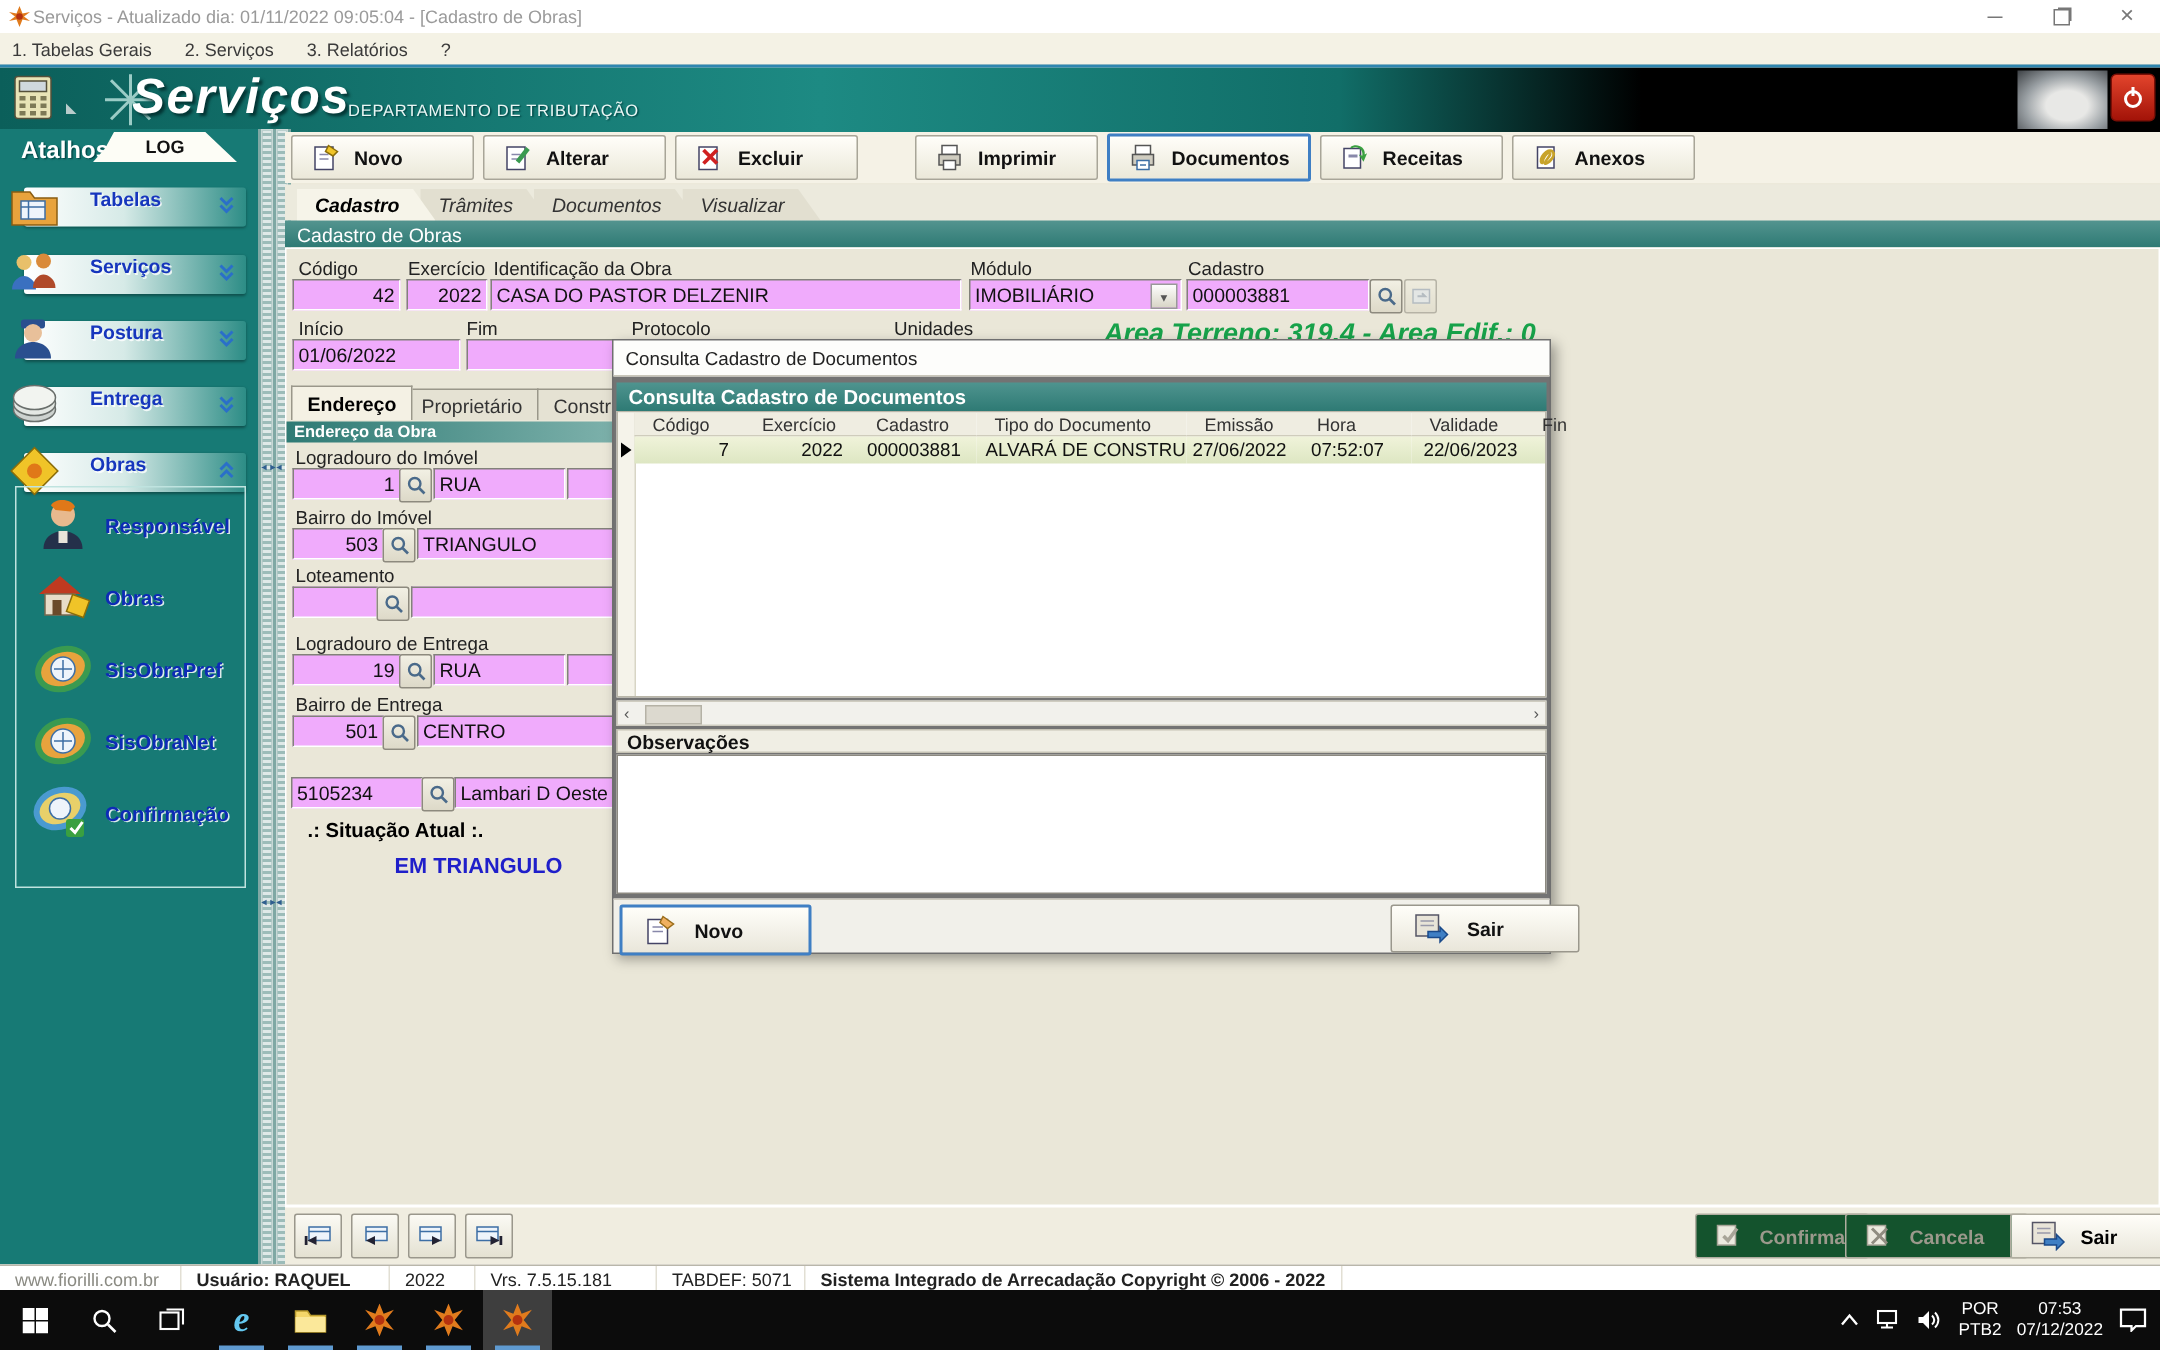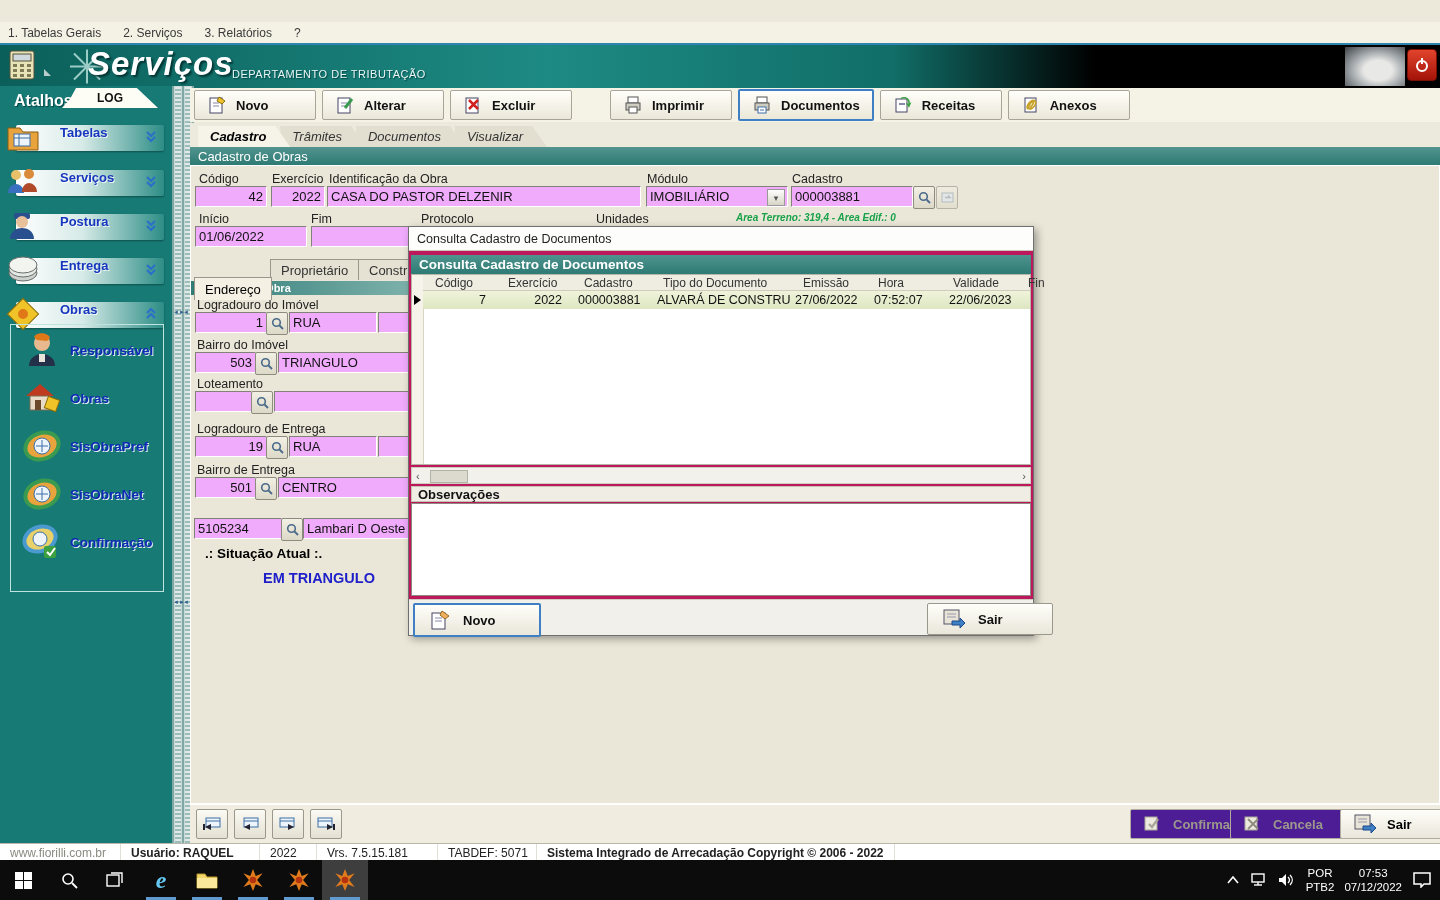--- a/index.html
+++ b/index.html
@@ -68,31 +68,31 @@
   
   .lbl{position:absolute;font-size:12.5px;color:#222;}
   .field{position:absolute;background:#f0abfc;border-top:1px solid #82827a;border-left:1px solid #82827a;
          border-bottom:1px solid #fff;border-right:1px solid #fff;height:19px;font-size:13px;
          display:flex;align-items:center;padding:0 3px;box-sizing:content-box;}
   .field.num{justify-content:flex-end;}
   .lk{position:absolute;width:20px;height:21px;background:linear-gradient(#f2f0e4,#ddd9c8);
       border:1px solid #8d8a7e;display:flex;align-items:center;justify-content:center;border-radius:2px;}
   .combo-chev{position:absolute;right:2px;top:2px;width:16px;height:15px;background:linear-gradient(#fdfdfd,#d8d5c6);
       border:1px solid #999;display:flex;align-items:center;justify-content:center;color:#555;font-size:9px;}
-  .greentxt{position:absolute;color:#17a24a;font-style:italic;font-weight:bold;font-size:10px;}
+  .greentxt{position:absolute;color:#17a24a;font-style:italic;font-weight:bold;font-size:18px;}
   .subtab{position:absolute;height:20px;display:flex;align-items:center;padding:0 10px;
           background:#e5e2d3;border:1px solid #9a978a;border-bottom:none;font-size:13px;color:#333;}
-  .subtab.active{background:#f4f1e4;font-weight:normal;color:#000;z-index:2;height:22px;margin-top:20px;}
+  .subtab.active{background:#f4f1e4;font-weight:bold;color:#000;z-index:2;height:22px;}
   #end-bar{position:absolute;left:0px;top:115px;width:218px;height:14px;
      background:linear-gradient(90deg,#2e7a74,#7db1ab);color:#fff;font-weight:bold;font-size:11px;
      display:flex;align-items:center;padding-left:5px;box-sizing:border-box;}
   #situacao-label{position:absolute;left:14px;top:380px;font-weight:bold;font-size:13.5px;color:#000;}
   #situacao-value{position:absolute;left:0;top:404px;width:256px;text-align:center;font-weight:bold;font-size:14.5px;color:#1f1fca;}
   
-  #modal{left:408px;top:226px;width:624px;height:408px;background:#be185d;border:1px solid #6f6f6f;
+  #modal{left:408px;top:226px;width:624px;height:408px;background:#737373;border:1px solid #6f6f6f;
          box-shadow:3px 3px 8px rgba(0,0,0,.35);z-index:50;}
   #modal-titlebar{position:absolute;left:0;top:0;width:100%;height:24px;background:#fdfdfb;border-bottom:1px solid #c9c6ba;
          display:flex;align-items:center;padding-left:8px;box-sizing:border-box;font-size:12.5px;color:#222;}
   #modal-teal{position:absolute;left:2px;top:28px;width:620px;height:19px;
       background:linear-gradient(180deg,#4f948f,#2e7a74);color:#fff;font-weight:bold;font-size:13.5px;
       display:flex;align-items:center;padding-left:8px;box-sizing:border-box;}
   #grid{position:absolute;left:2px;top:47px;width:620px;height:191px;background:#fff;border:1px solid #b9b6a8;box-sizing:border-box;}
   .gh{position:absolute;top:0;height:16px;font-size:12px;color:#333;display:flex;align-items:center;
       background:#efede1;border-bottom:1px solid #cfccbc;box-sizing:border-box;padding-left:12px;}
   .gc{position:absolute;top:16px;height:18px;font-size:12.5px;display:flex;align-items:center;
@@ -110,40 +110,56 @@
            font-size:12px;padding:2px;}
   #modal-btnbar{position:absolute;left:0;top:372px;width:624px;height:36px;background:#f1f0ea;border-top:1px solid #cfccc0;box-sizing:border-box;}
   .mbtn{position:absolute;top:3px;height:30px;display:flex;align-items:center;gap:12px;padding:0 14px;
         background:linear-gradient(#fffef9,#e9e6da);border:1px solid #9a978c;font-weight:bold;font-size:13px;border-radius:2px;}
   .mbtn.sel{border:2px solid #3f7fc4;}
   
   #bottompanel{left:190px;top:804px;width:1250px;height:39px;background:#f0ede0;border-top:1px solid #fff;}
   .navbtn{position:absolute;top:4px;width:30px;height:28px;background:linear-gradient(#fbfaf4,#e4e1d2);
           border:1px solid #9a978c;border-radius:2px;display:flex;align-items:center;justify-content:center;}
   .bbtn{position:absolute;top:4px;height:28px;display:flex;align-items:center;gap:10px;padding:0 12px;
-        border:1px solid #b0ada0;background:#4c1d95;border-radius:2px;font-weight:bold;font-size:13px;}
+        border:1px solid #b0ada0;background:#14532d;border-radius:2px;font-weight:bold;font-size:13px;}
   .bbtn.disabled{color:#9c998c;}
   .bbtn.enabled{background:linear-gradient(#fffef9,#e9e6da);color:#000;}
   
   #statusbar{left:0;top:843px;width:1440px;height:17px;background:#fff;border-top:1px solid #b9b6aa;
              display:flex;align-items:center;font-size:12px;color:#222;}
   .sseg{padding:0 10px;border-right:1px solid #e2dfd4;height:100%;display:flex;align-items:center;white-space:nowrap;}
   
   #taskbar{left:0;top:860px;width:1440px;height:40px;background:#0c0c0c;display:flex;align-items:center;}
   .tb-ico{width:46px;height:40px;display:flex;align-items:center;justify-content:center;position:relative;}
   .tb-ico.active{background:#3e3e3e;}
   .runline{position:absolute;bottom:0;left:8px;right:8px;height:3px;background:#5f9ad0;}
   #tb-right{position:absolute;right:0;top:0;height:40px;display:flex;align-items:center;gap:10px;padding-right:8px;color:#fff;}
   .tb-txt2{display:flex;flex-direction:column;align-items:center;font-size:11.5px;line-height:14px;color:#fff;}
 </style>
 </head>
 <body>
 
 <div id="screen">
 
+  <div class="abs" id="titlebar">
+    <svg class="abs" style="left:6px;top:4px" width="14" height="14" viewBox="0 0 14 14">
+        <polygon points="7,0 9,5 14,4 10,7 14,10 9,9 7,14 5,9 0,10 4,7 0,4 5,5" fill="#e07b1d"></polygon>
+        <circle cx="7" cy="7" r="2.2" fill="#b5320f"></circle>
+      </svg>
+    <span class="title" style="margin-left:22px">Serviços - Atualizado dia: 01/11/2022 09:05:04 - [Cadastro de Obras]</span>
+    <div style="margin-left:auto;display:flex">
+      <div class="winctl">
+          <div style="width:10px;height:1px;background:#777"></div>
+        </div>
+      <div class="winctl">
+          <div style="width:9px;height:9px;border:1px solid #777;box-shadow:2px -2px 0 -1px #777"></div>
+        </div>
+      <div class="winctl" style="font-size:16px">×</div>
+    </div>
+  </div>
 
   <div class="abs" id="menubar">
     <span>1. Tabelas Gerais</span>
     <span>2. Serviços</span>
     <span>3. Relatórios</span>
     <span>?</span>
   </div>
 
   <div class="abs" id="banner">
     <svg class="abs" style="left:8px;top:5px" width="30" height="30" viewBox="0 0 30 30">

